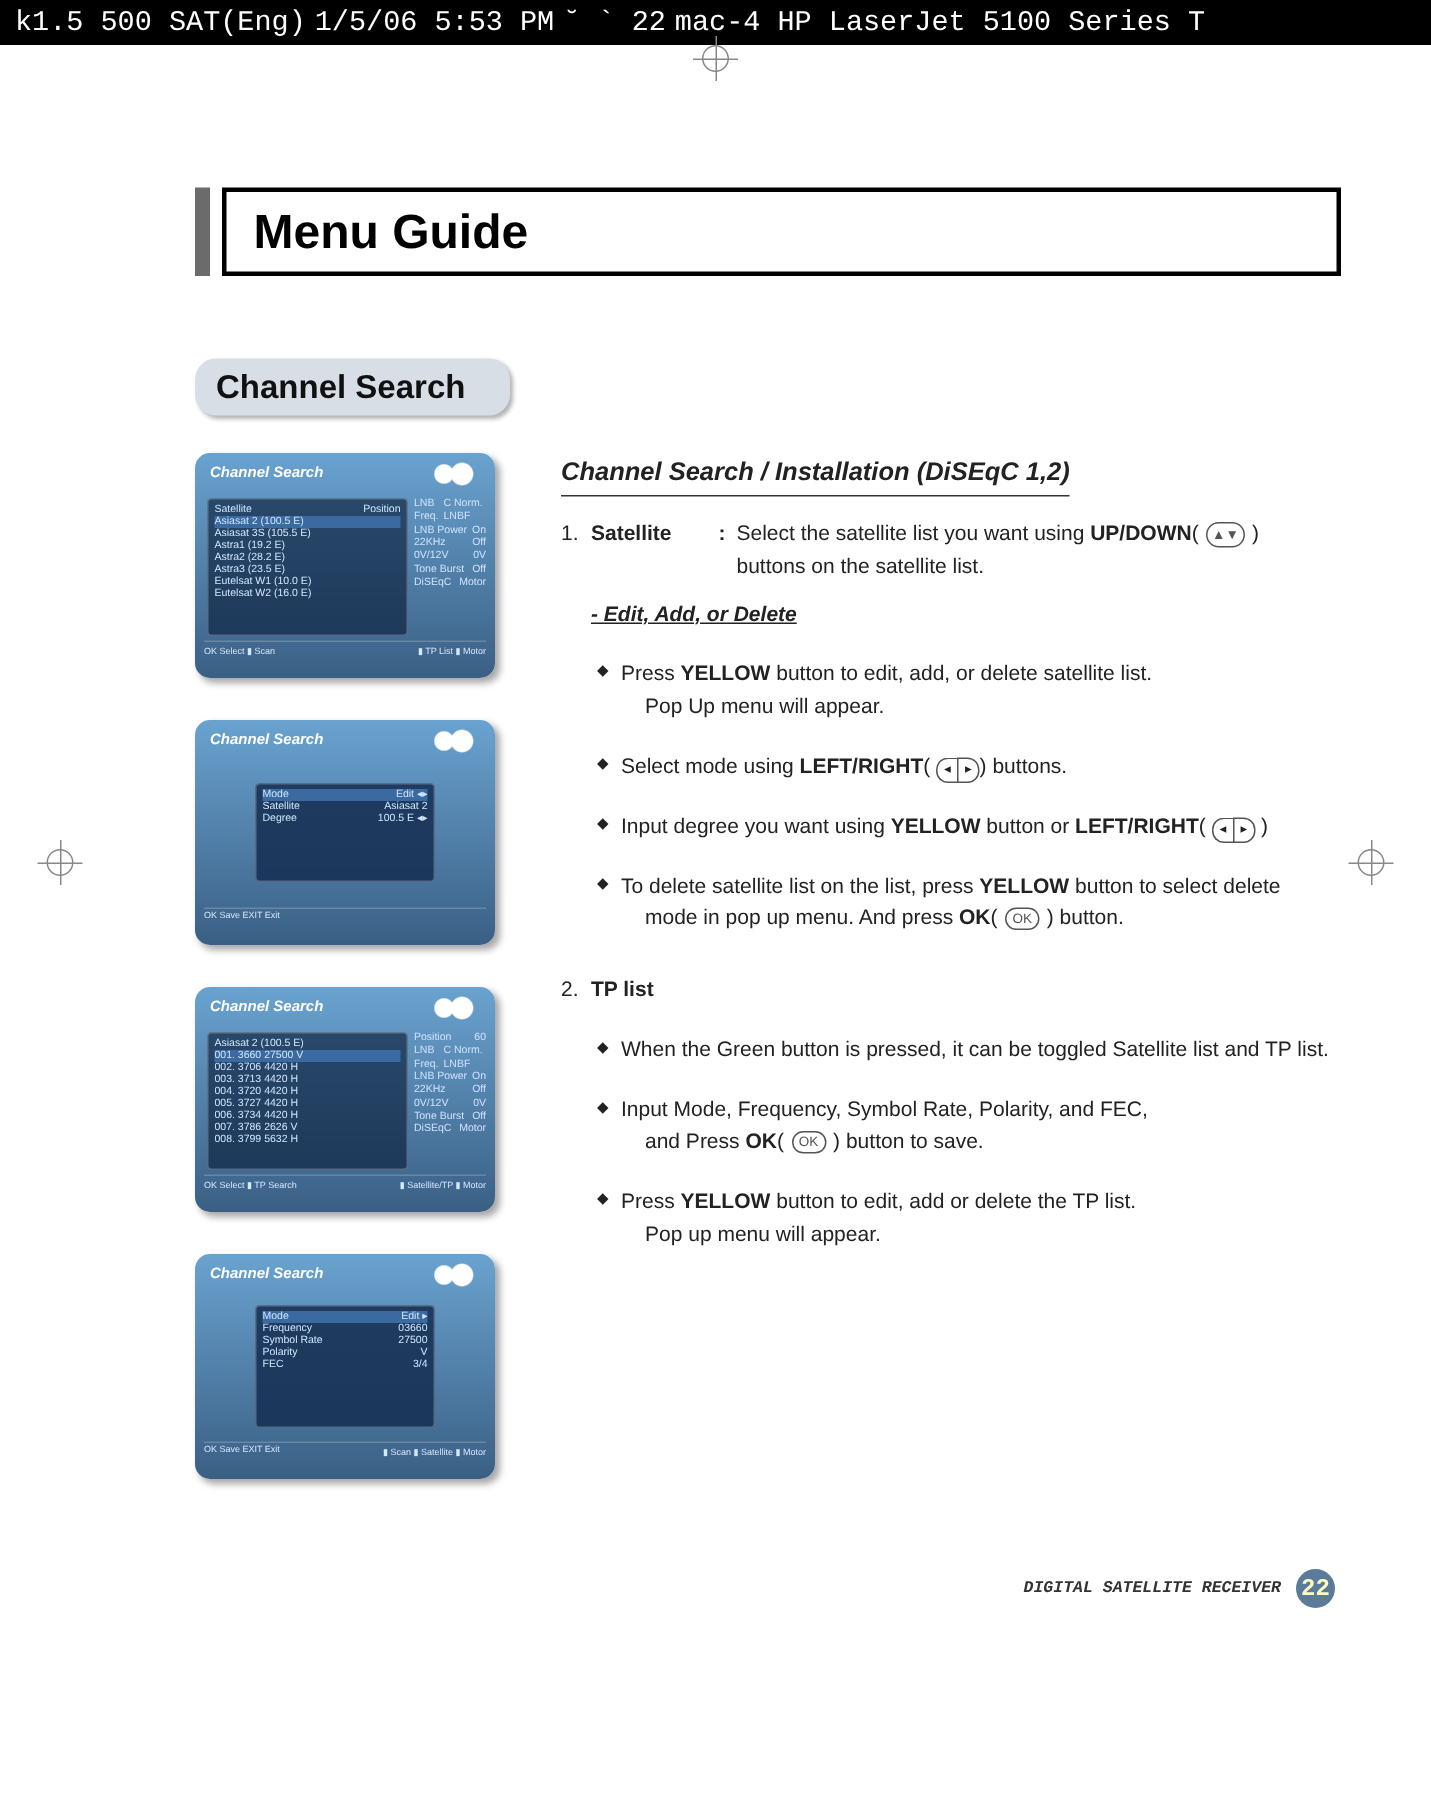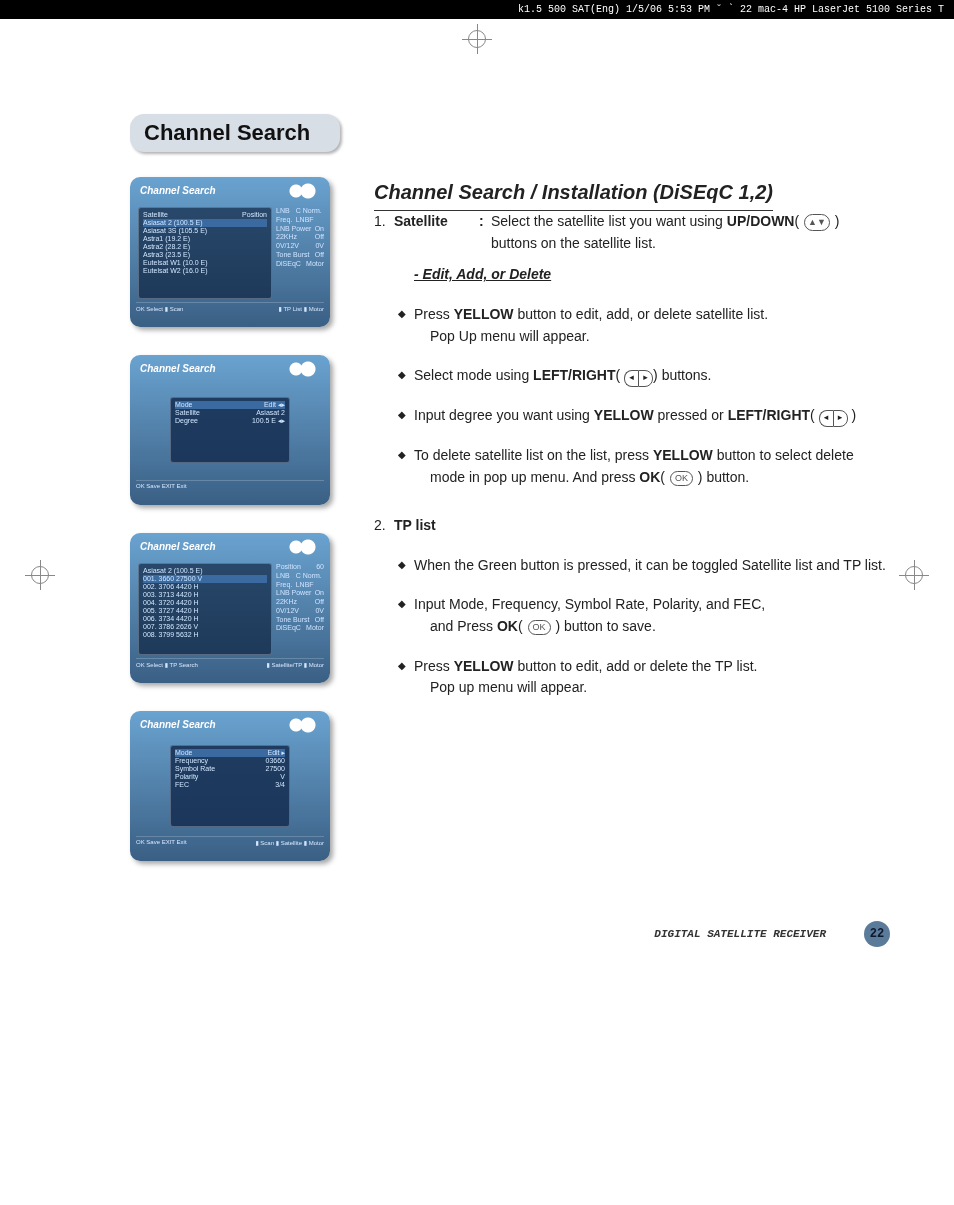--- a/index.html
+++ b/index.html
@@ -6,27 +6,26 @@
     margin: 0;
     padding: 0;
     font-family: Arial, Helvetica, sans-serif;
     background: #fff;
     width: 954px;
     position: relative;
   }
   .print-header {
     background: #000;
     color: #fff;
-    font-size: 10px;
+    font-size: 19px;
     padding: 4px 10px;
     font-family: "Courier New", monospace;
     display: flex;
     align-items: center;
     gap: 6px;
-    justify-content: flex-end;
   }
   .crop-mark {
     position: absolute;
     top: 24px;
     left: 50%;
     transform: translateX(-50%);
     width: 30px;
     height: 30px;
   }
   .crop-mark::before, .crop-mark::after {
@@ -130,36 +129,37 @@
     position:absolute; left:6px; right:6px; bottom:4px; height:18px;
     font-size:6px; color:#d7e7ff; border-top:1px solid rgba(255,255,255,0.2);
     padding-top:2px;
     display:flex; justify-content:space-between;
   }
 
   .body-col { flex:1; font-size:14px; color:#222; line-height:1.55; }
   .sub-heading {
     font-style: italic;
     font-weight: bold;
-    font-size: 20px;
+    font-size: 17px;
     border-bottom: 1px solid #333;
     display:inline-block;
     padding-bottom:2px;
+    margin-bottom:14px;
   }
   ol.num { list-style:none; padding:0; margin:0;}
   ol.num > li { margin-bottom: 20px; }
   .lead { display:flex; }
   .lead .n { width: 20px;}
   .lead .lbl { width: 85px; font-weight:bold;}
   .lead .colon { width: 12px; font-weight:bold;}
   .lead .txt { flex:1;}
   .indent { margin-left: 117px; }
   .edit-add {
     font-style: italic; font-weight:bold; text-decoration: underline;
-    margin: 10px 0 10px 40px; font-size:14px;
+    margin: 10px 0 10px 20px; font-size:14px;
   }
   ul.bul { list-style:none; padding:0; margin:0 0 0 24px;}
   ul.bul > li { position:relative; padding-left:16px; margin:18px 0;}
   ul.bul > li::before { content:"\25C6"; position:absolute; left:0; top:2px; font-size:10px;}
   .subline { margin-left:16px; }
   .b { font-weight:bold; }
   .ok-icon, .ud-icon, .lr-icon {
     display:inline-block; border:1px solid #555; border-radius:9px;
     font-size:9px; padding:0 4px; vertical-align:middle; color:#555;
     line-height:13px; margin:0 1px;
@@ -179,22 +179,22 @@
     color:#333;
     display:flex;
     justify-content:flex-end;
     align-items:center;
     gap:10px;
     padding-right: 4px;
     font-family: Liberation Mono, monospace;
   }
   .page-num {
     width:26px;height:26px;border-radius:50%;background:#5a7b9a;
-    color:#0f172a; display:flex;align-items:center;justify-content:center;
-    font-style:normal; font-size:12px;margin-left:28px;
+    color:#fef9c3; display:flex;align-items:center;justify-content:center;
+    font-style:normal; font-size:16px;
   }
   .reg-side {
     position:absolute; left:25px; top:560px;
     width:30px; height:30px;
   }
   .reg-side::before, .reg-side::after {
     content:""; position:absolute; background:#888;
   }
   .reg-side::before{left:50%;top:0;width:1px;height:30px;}
   .reg-side::after{top:50%;left:0;height:1px;width:30px;}
@@ -218,20 +218,26 @@
     <div class="circ"></div>
   </div>
 <div class="reg-side">
     <div class="circ"></div>
   </div>
 <div class="reg-side reg-right">
     <div class="circ"></div>
   </div>
 
 <div class="page">
+  <div class="menu-guide-wrap">
+    <div class="mg-bar"></div>
+    <div class="mg-title-box">
+      <div class="mg-title">Menu Guide</div>
+    </div>
+  </div>
 
   <div class="section-pill">Channel Search</div>
 
   <div class="content-row">
     <div class="thumbs">
 
       <div class="thumb">
         <div class="thdr">Channel Search</div>
         <div class="tcloud"></div>
         <div class="tbox" id="t1l">
@@ -454,21 +460,21 @@
               <span>Press </span><span class="b">YELLOW</span><span> button to edit, add, or delete satellite list.</span>
               <div class="subline">Pop Up menu will appear.</div>
             </li>
             <li>
               <span>Select mode using </span><span class="b">LEFT/RIGHT</span><span>( </span><span class="lr-split">
                   <span>◂</span>
                   <span>▸</span>
                 </span><span>) buttons.</span>
             </li>
             <li>
-              <span>Input degree you want using </span><span class="b">YELLOW</span><span> pressed or </span><span class="b">LEFT/RIGHT</span><span>( </span><span class="lr-split">
+              <span>Input degree you want using </span><span class="b">YELLOW</span><span> button or </span><span class="b">LEFT/RIGHT</span><span>( </span><span class="lr-split">
                   <span>◂</span>
                   <span>▸</span>
                 </span><span> )</span>
             </li>
             <li>
               <span>To delete satellite list on the list, press </span><span class="b">YELLOW</span><span> button to select delete</span>
               <div class="subline"><span>mode in pop up menu. And press </span><span class="b">OK</span><span>( </span><span class="ok-icon">OK</span><span> ) button.</span></div>
             </li>
           </ul>
         </li>

